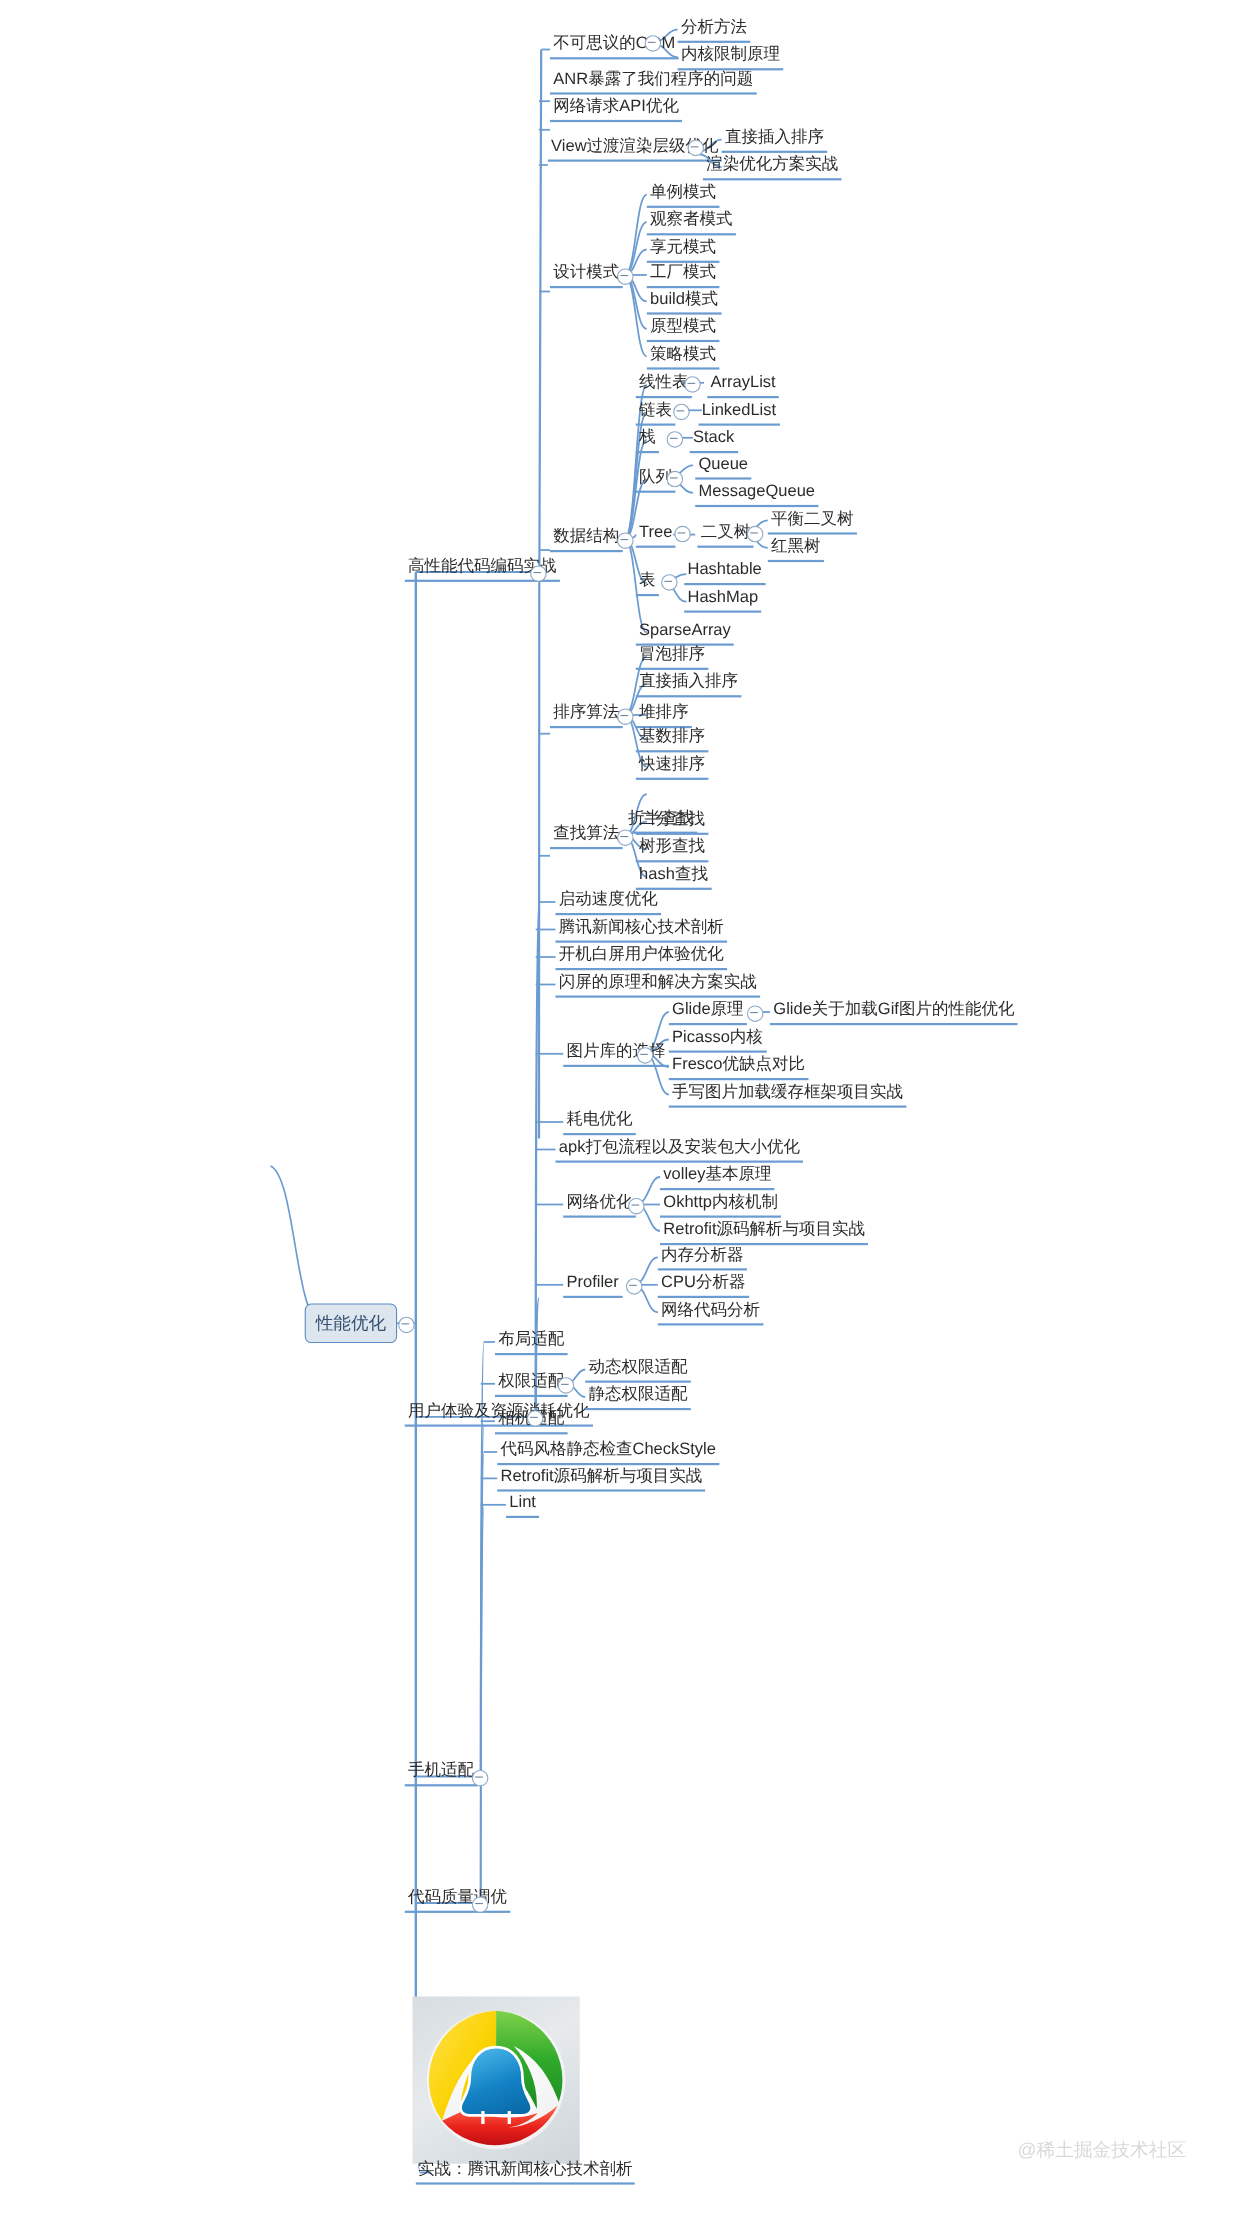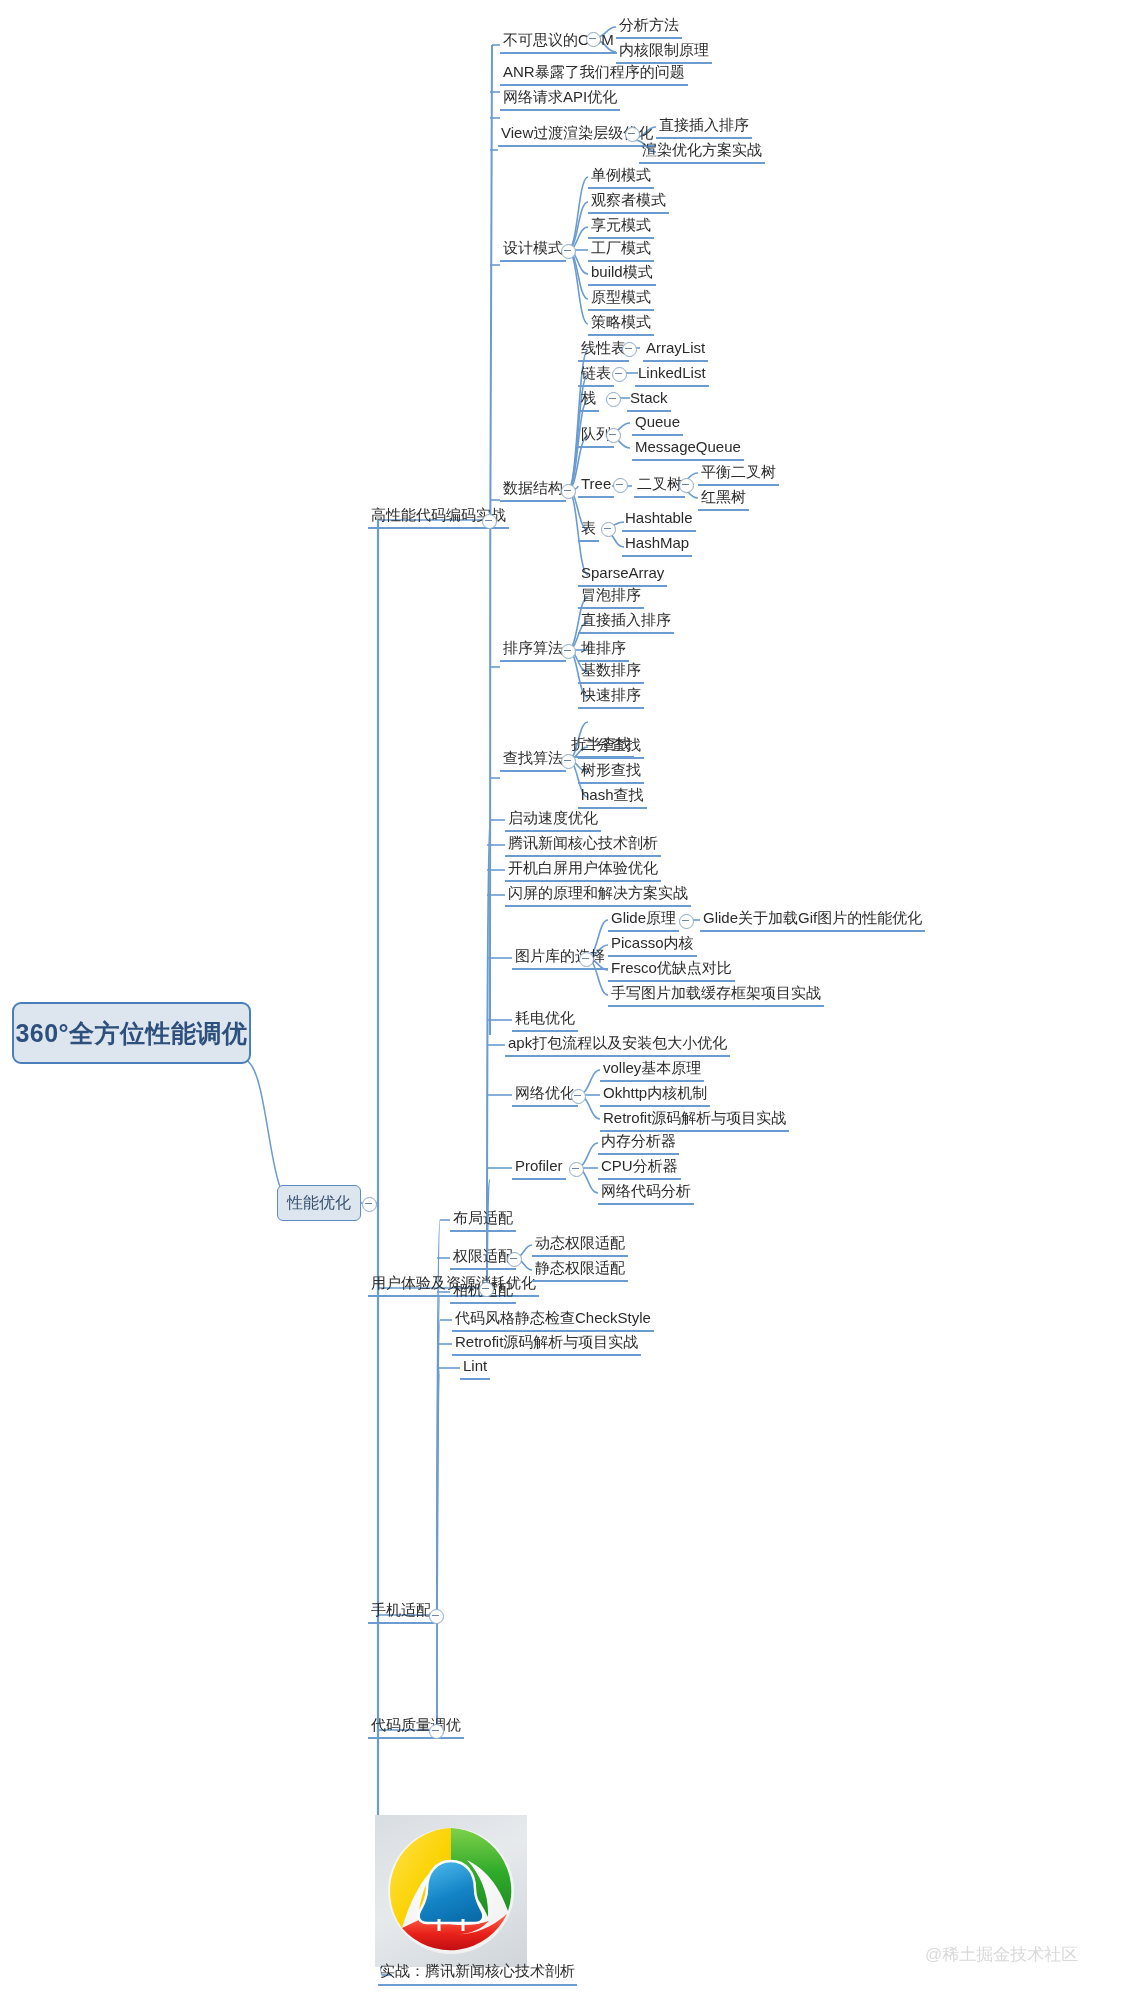--- a/index.html
+++ b/index.html
@@ -218,21 +218,20 @@
       <path d="M437 1730 C 437 1730, 437 1370, 440 1370"></path>
       <path d="M440 1320 L452 1320"></path>
       <path d="M437 1344 L452 1344"></path>
       <path d="M437 1368 L460 1368"></path>
 
       <path d="M378 1830 C 378 1830, 378 1975, 382 1975"></path>
       <path d="M382 1975 L392 1975"></path>
     </g>
   </svg>
 
-  <div class="root-node" style="left:12px;top:1002px;width:235px;height:58px;">360°全方位性能调优</div>
 
   <div class="box-node" style="left:277px;top:1185px;width:82px;height:34px;">性能优化</div>
   <div class="toggle" style="left:362px;top:1197px;"></div>
 
   <div class="node" style="left:368px;top:505px;">高性能代码编码实战</div>
   <div class="toggle" style="left:482px;top:514px;"></div>
 
   <div class="node" style="left:368px;top:1273px;">用户体验及资源消耗优化</div>
   <div class="toggle" style="left:479px;top:1282px;"></div>
 

